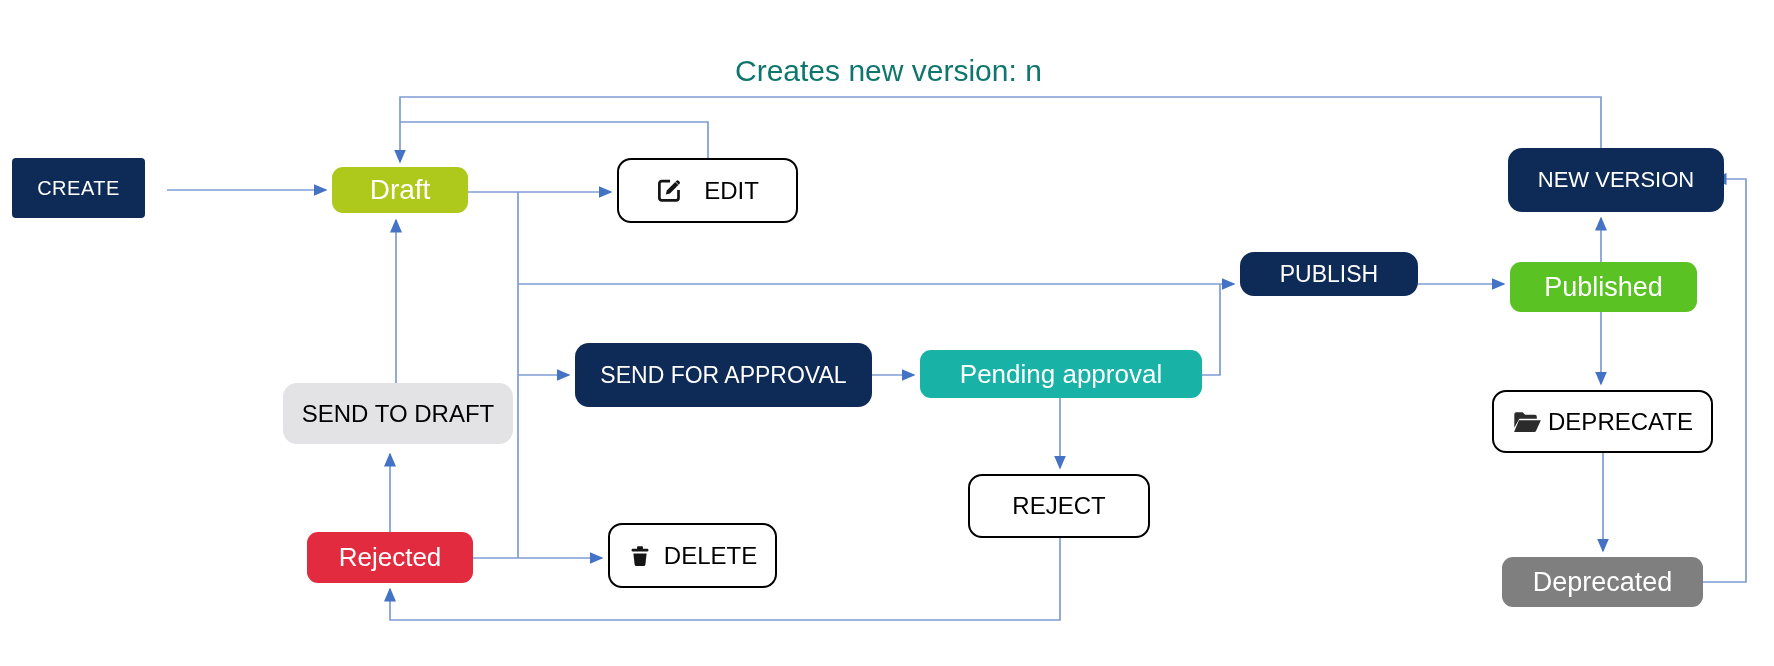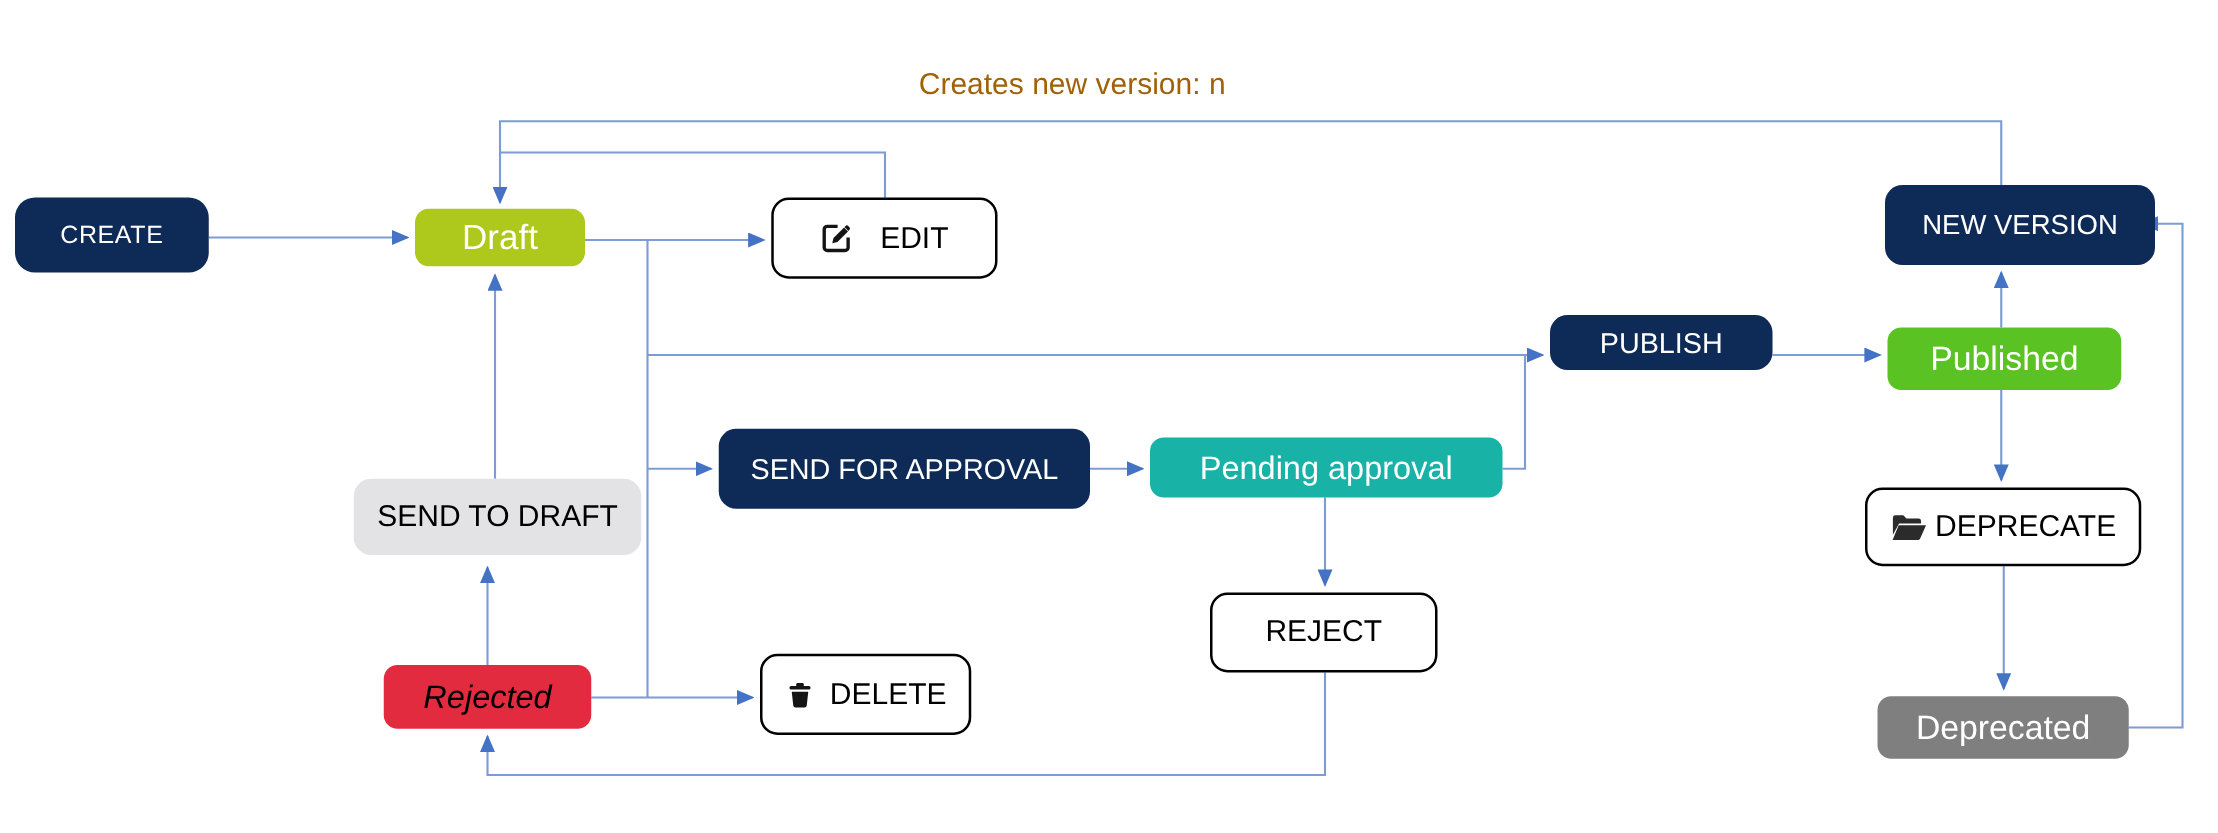--- a/index.html
+++ b/index.html
@@ -17,38 +17,38 @@
     box-sizing:border-box; white-space:nowrap;
   }
   .node .lbl { white-space:nowrap; }
   .kind-action   { border-radius:14px; font-size:22px; }
   .kind-state    { border-radius:11px; font-size:27px; }
   .kind-outline  { background:#ffffff; border:2.5px solid #000000; border-radius:14px; font-size:24px; color:#000; }
   .kind-soft     { border-radius:14px; font-size:24px; }
   .icon { display:flex; align-items:center; justify-content:center; flex:0 0 auto; }
 
   
-  #n-create      { left:12px;   top:158px; width:155px; height:60px; border-radius:16px; font-size:20px; letter-spacing:.5px; }
+  #n-create      { left:12px;   top:158px; width:133px; height:60px; border-radius:4px; font-size:20px; letter-spacing:.5px; }
   #n-draft       { left:332px;  top:167px; width:136px; height:46px; font-size:28px; }
   #n-edit        { left:617px;  top:158px; width:181px; height:65px; gap:21px; }
   #n-publish     { left:1240px; top:252px; width:178px; height:44px; font-size:23px; }
   #n-published   { left:1510px; top:262px; width:187px; height:50px; }
   #n-sfa         { left:575px;  top:343px; width:297px; height:64px; font-size:23px; }
   #n-pending     { left:920px;  top:350px; width:282px; height:48px; font-size:26px; }
   #n-std         { left:283px;  top:383px; width:230px; height:61px; color:#000; }
   #n-reject      { left:968px;  top:474px; width:182px; height:64px; }
   #n-rejected    { left:307px;  top:532px; width:166px; height:51px; font-size:26px; }
   #n-delete      { left:608px;  top:523px; width:169px; height:65px; gap:12px; }
   #n-newversion  { left:1492px; top:148px; width:216px; height:64px;margin-left:16px; }
   #n-deprecate   { left:1492px; top:390px; width:221px; height:63px; gap:6px; }
   #n-deprecated  { left:1502px; top:557px; width:201px; height:50px; }
 
   .edge-label {
     position:absolute; z-index:1; left:735px; top:54px;
-    font-size:24px; color:#a16207; white-space:nowrap;
+    font-size:30px; color:#0f766e; white-space:nowrap;
   }
 </style>
 </head>
 <body>
 
 <div class="canvas" style="--line-blue: #7d9cd4; --arrow-blue: #4472c4;">
 
   <svg class="edges" width="1774" height="666" viewBox="0 0 1774 666">
     <defs>
       <marker id="arrowhead" markerUnits="userSpaceOnUse" markerWidth="14" markerHeight="12" refX="12.5" refY="6" orient="auto">
@@ -114,21 +114,21 @@
   </div>
 
   <div class="node kind-soft" id="n-std" style="background: rgb(227, 227, 229); color: rgb(0, 0, 0);">
     <span class="lbl">SEND TO DRAFT</span>
   </div>
 
   <div class="node kind-outline" id="n-reject">
     <span class="lbl">REJECT</span>
   </div>
 
-  <div class="node kind-state" id="n-rejected" style="background: rgb(227, 43, 63); color: #000000; font-style: italic;">
+  <div class="node kind-state" id="n-rejected" style="background: rgb(227, 43, 63); color: #ffffff;">
     <span class="lbl">Rejected</span>
   </div>
 
   <div class="node kind-outline" id="n-delete">
     <span class="icon">
       <svg width="24" height="24" viewBox="0 0 24 24" fill="#141414">
         <rect x="9" y="2.3" width="6" height="3" rx="1.1"></rect>
         <rect x="3.6" y="4.8" width="16.8" height="2.7" rx="1.2"></rect>
         <path d="M5.4 9.4 H18.6 L17.4 20.4 A1.9 1.9 0 0 1 15.5 22 H8.5 A1.9 1.9 0 0 1 6.6 20.4 Z"></path>
       </svg>

